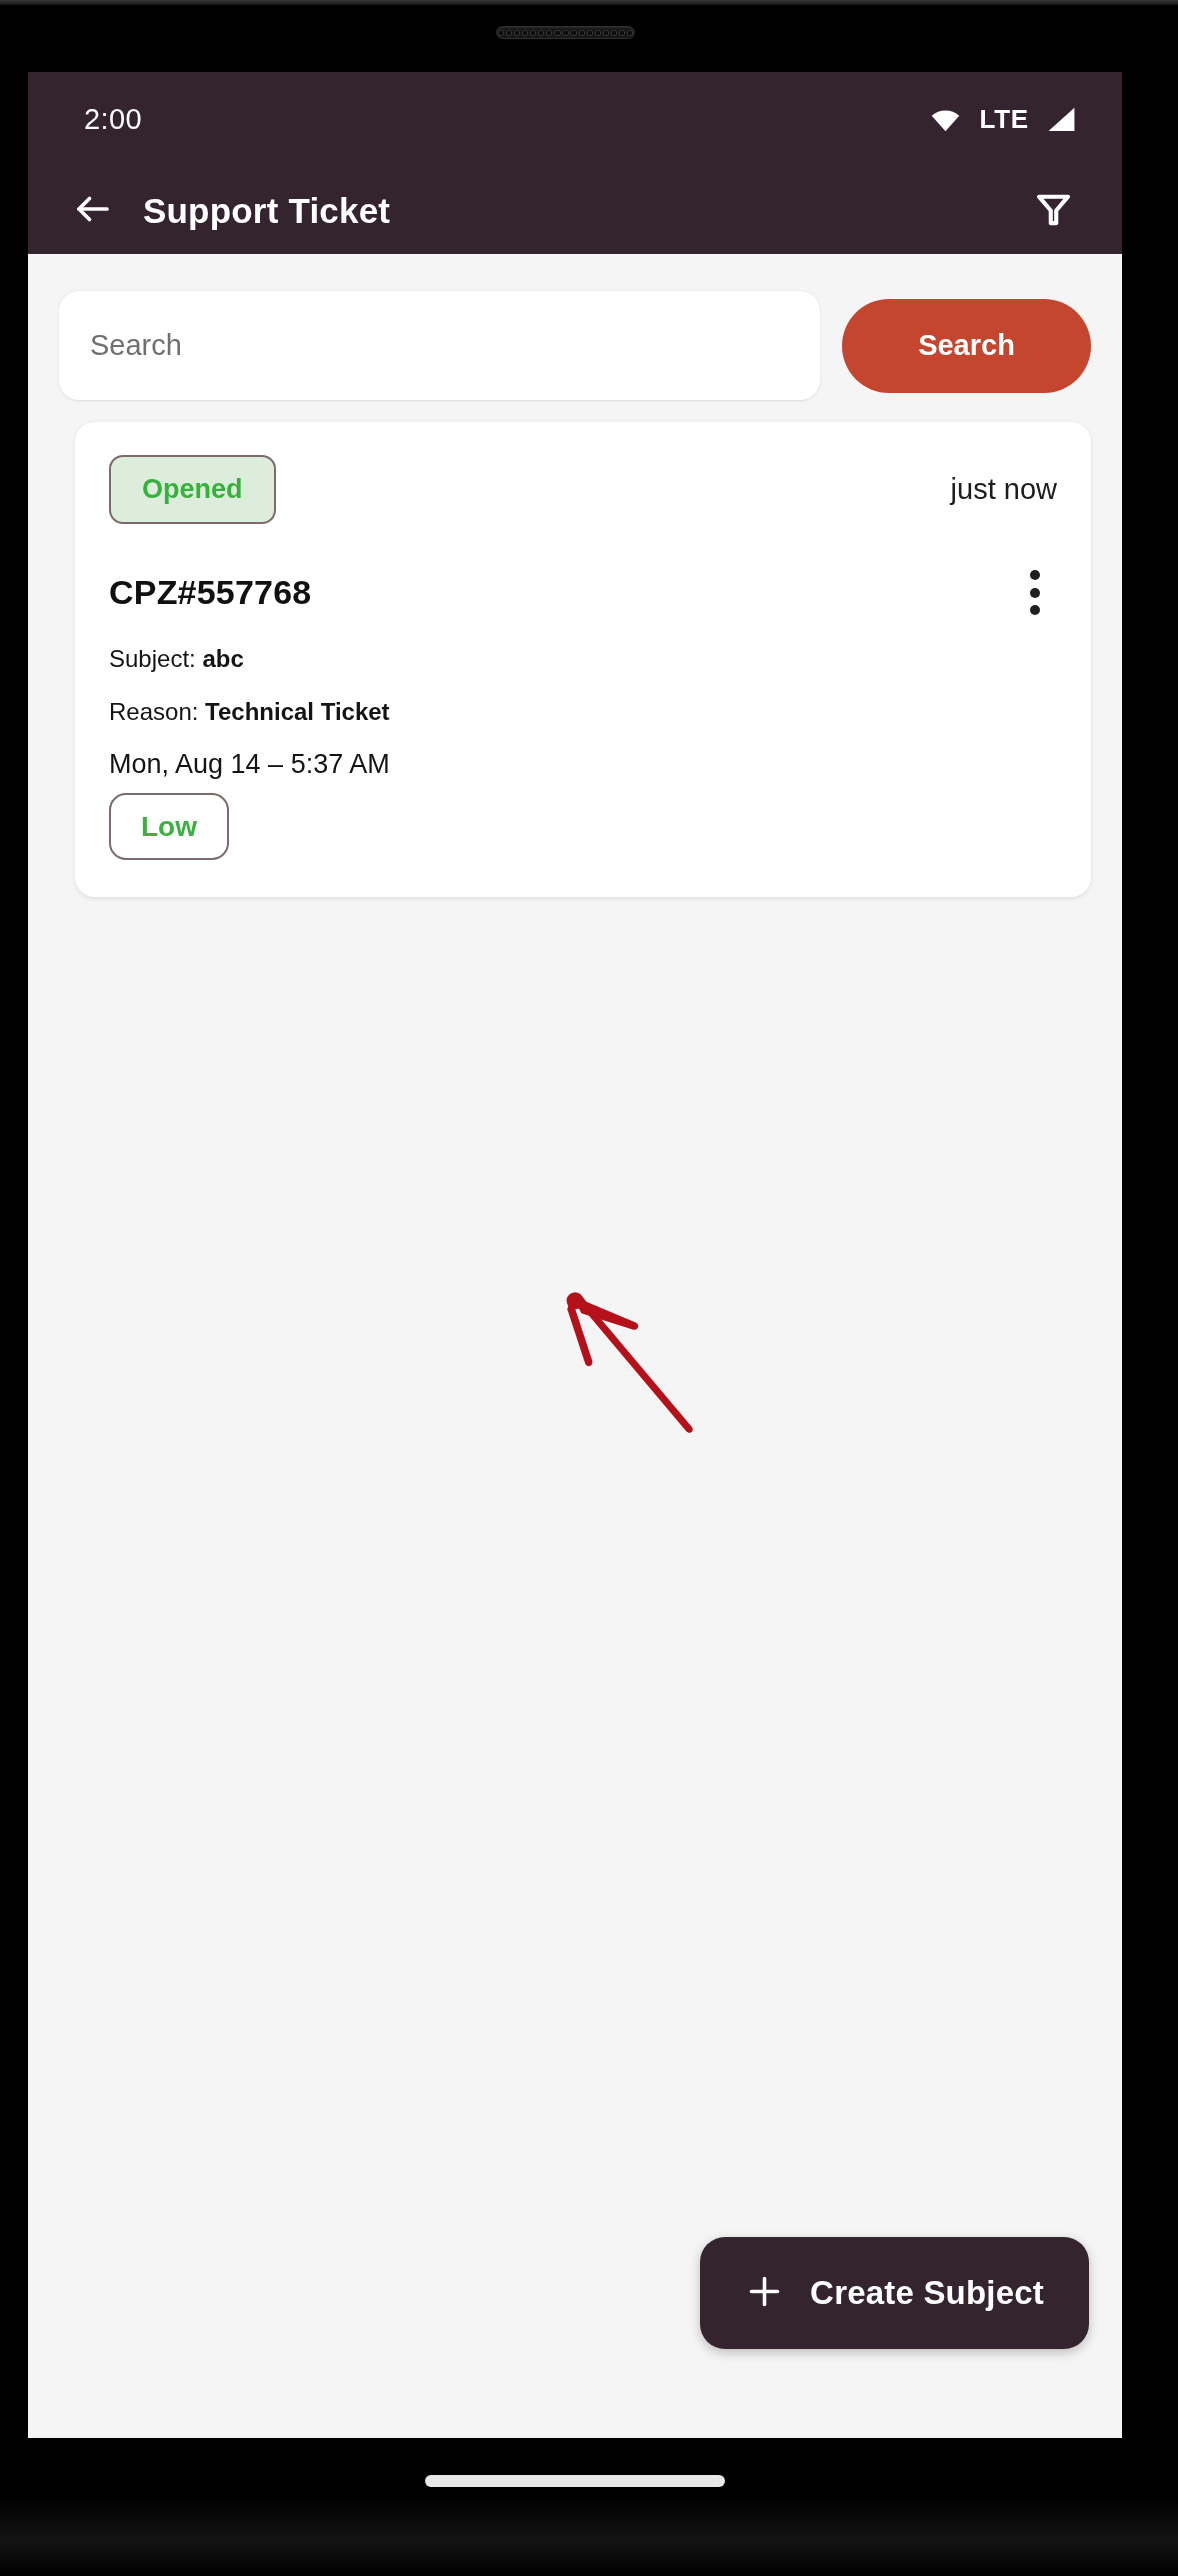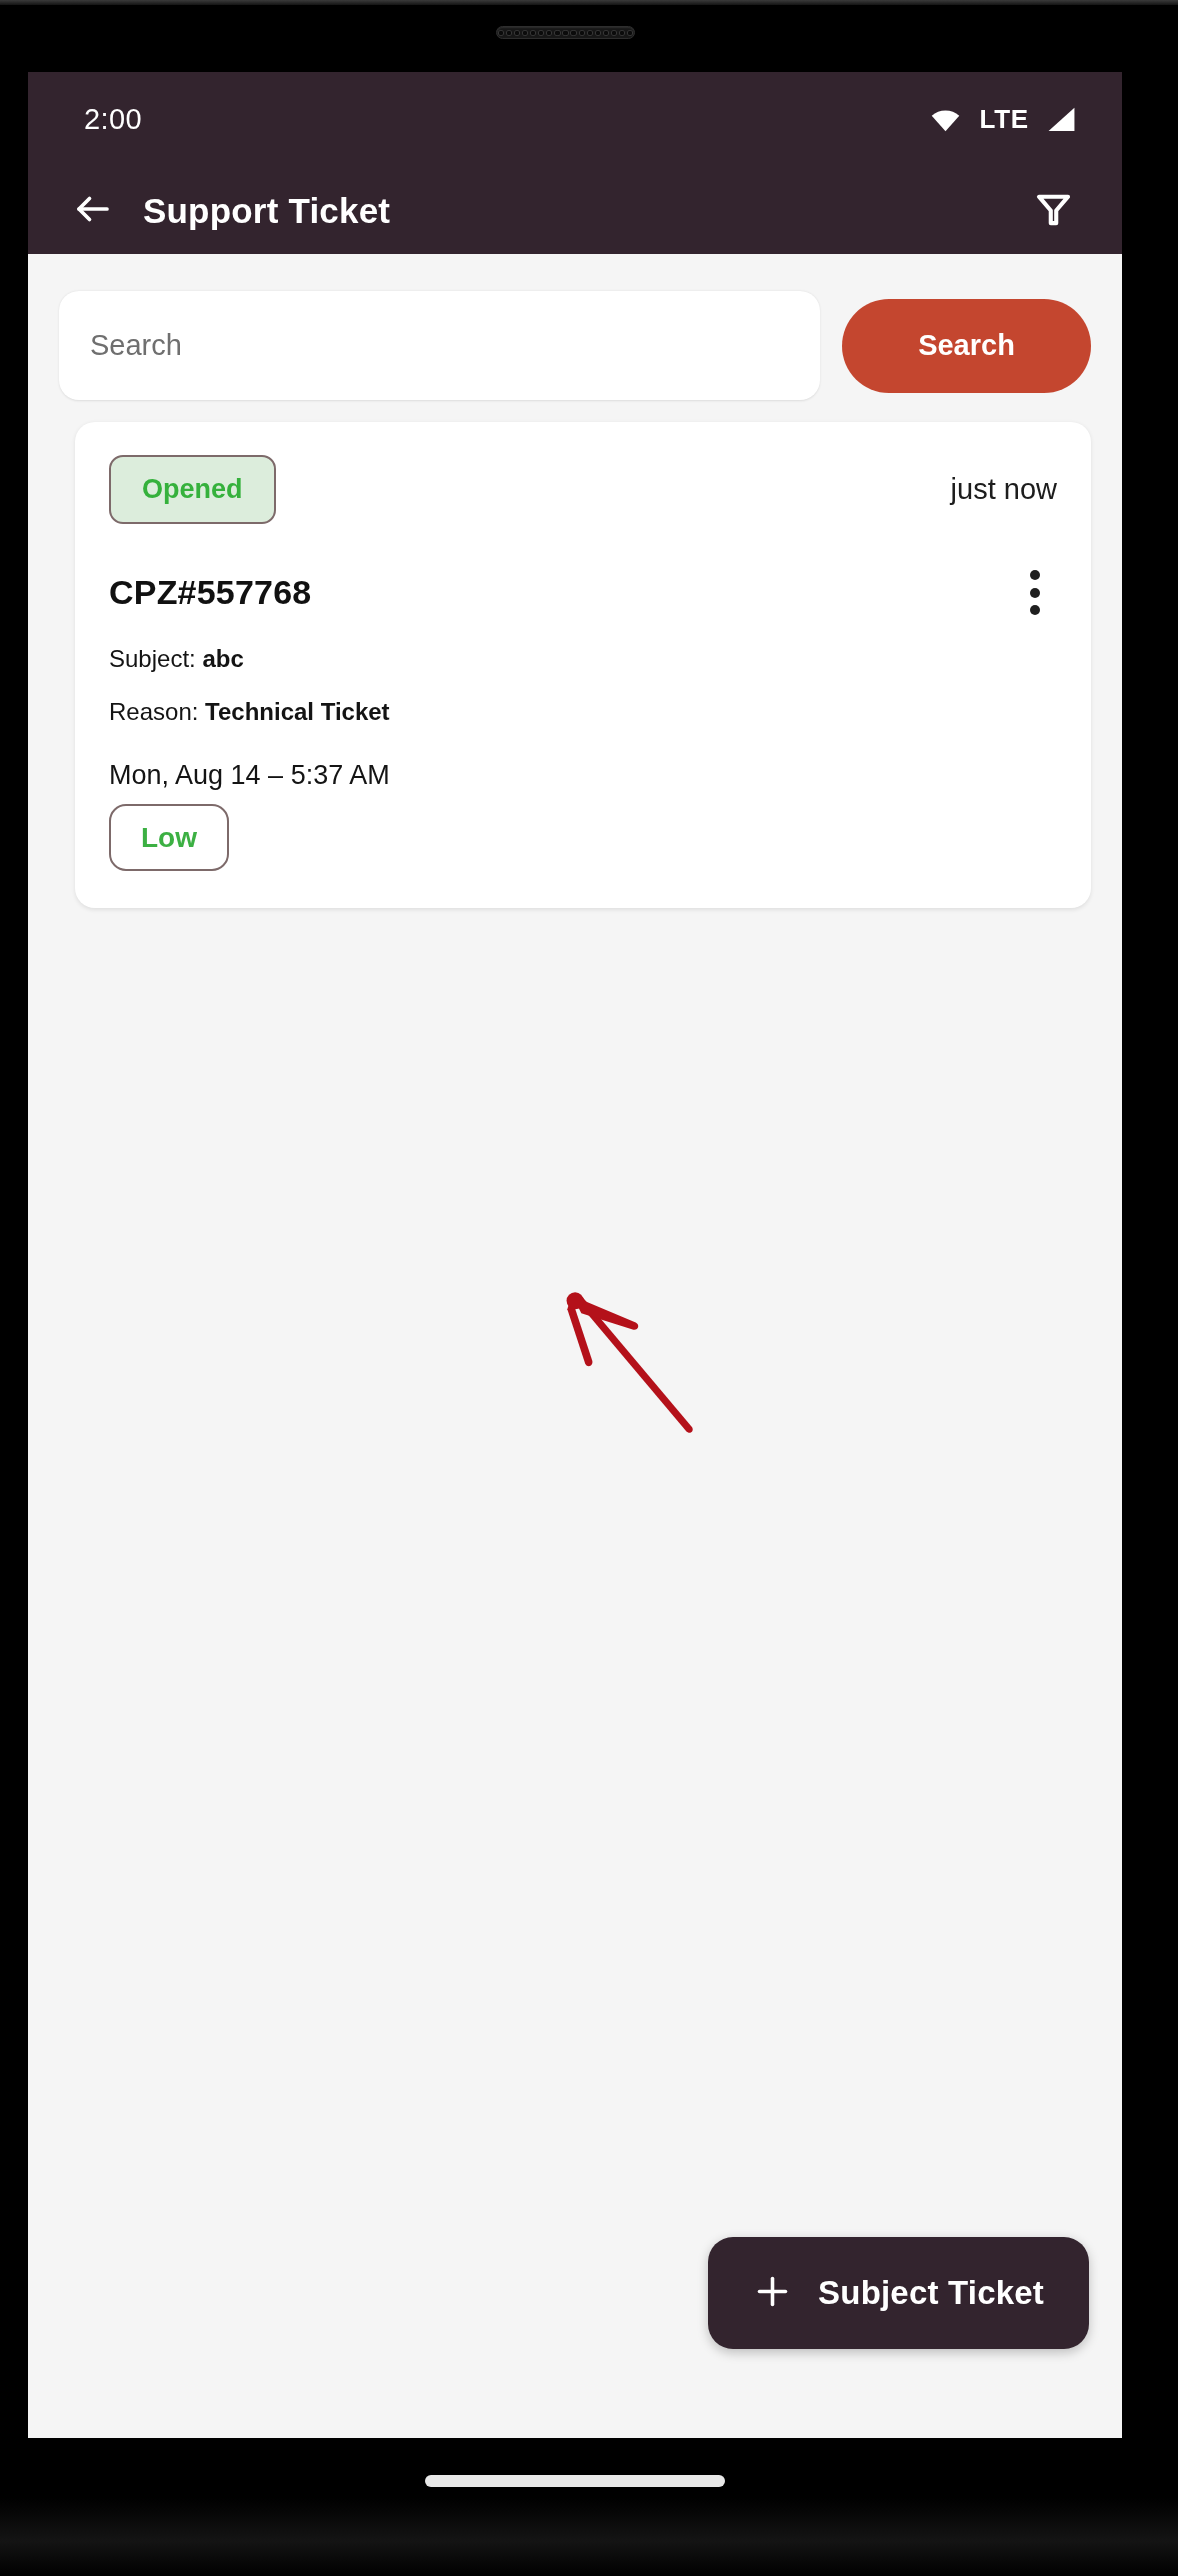--- a/index.html
+++ b/index.html
@@ -172,21 +172,21 @@
     width:10px; height:10px; border-radius:50%;
     background:#1f1f1f;
   }
   .ticket-field {
     margin-top:25px;
     font-size:24px;
     color:#141414;
   }
   .ticket-field .field-value { font-weight:700; }
   .ticket-date {
-    margin-top:34px;
+    margin-top:23px;
     font-size:27px;
     color:#141414;
   }
   .priority-badge {
     display:inline-block;
     margin-top:13px;
     border:2.3px solid #7d6a6a;
     border-radius:17px;
     background:#ffffff;
     padding:15.6px 30px;
@@ -351,21 +351,21 @@
       </svg>
     </div>
 
     <button id="create-ticket-fab">
       <span>
         <svg width="39" height="39" viewBox="0 0 24 24" fill="none" stroke="#ffffff" stroke-width="2.2" stroke-linecap="round">
           <line x1="12" y1="4" x2="12" y2="20"></line>
           <line x1="4" y1="12" x2="20" y2="12"></line>
         </svg>
       </span>
-      <span class="fab-label">Subject Ticket</span>
+      <span class="fab-label">Create Subject</span>
     </button>
 
   </div>
 
   <div id="gesture-nav-bar">
     <div id="gesture-pill"></div>
   </div>
 
   <div id="bezel-bottom-glow"></div>
 </div>

